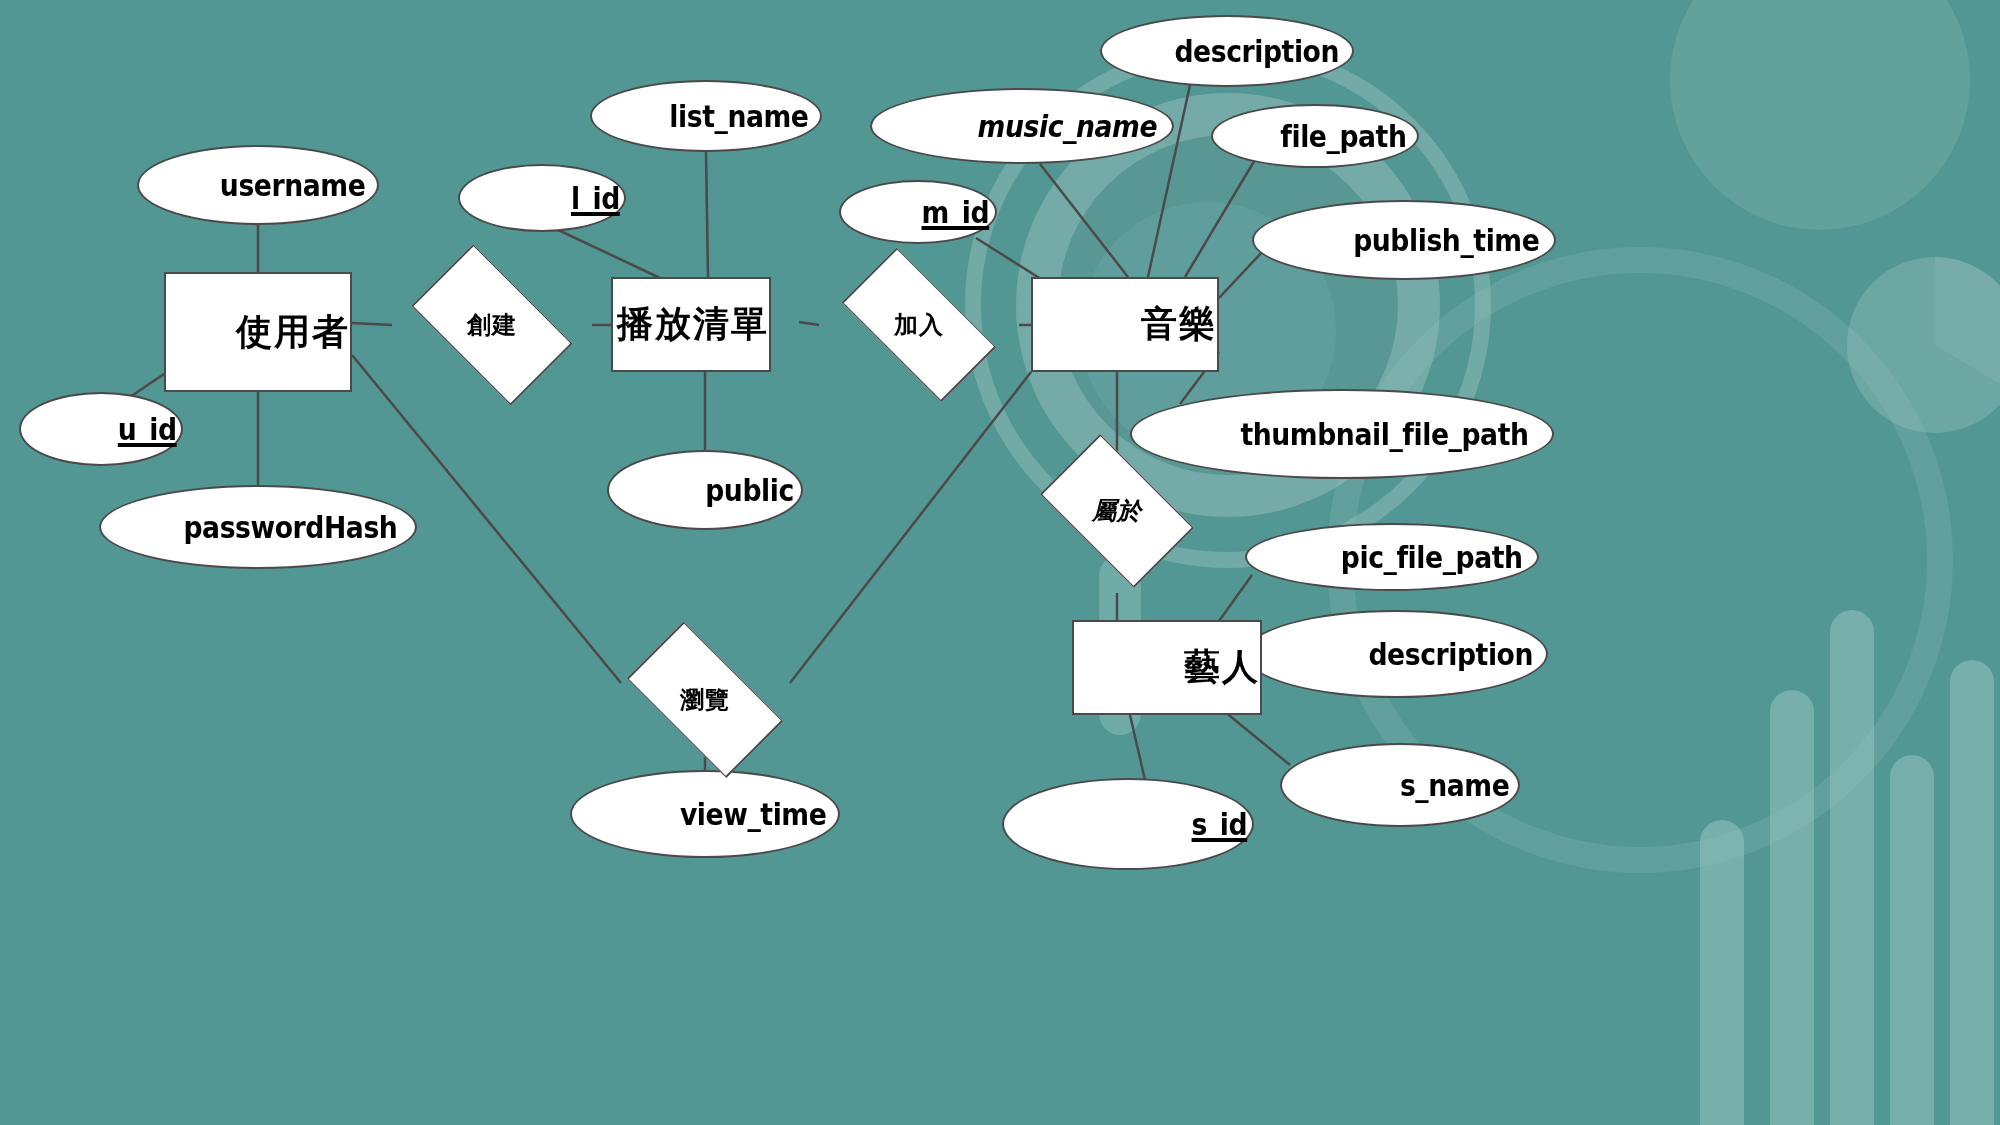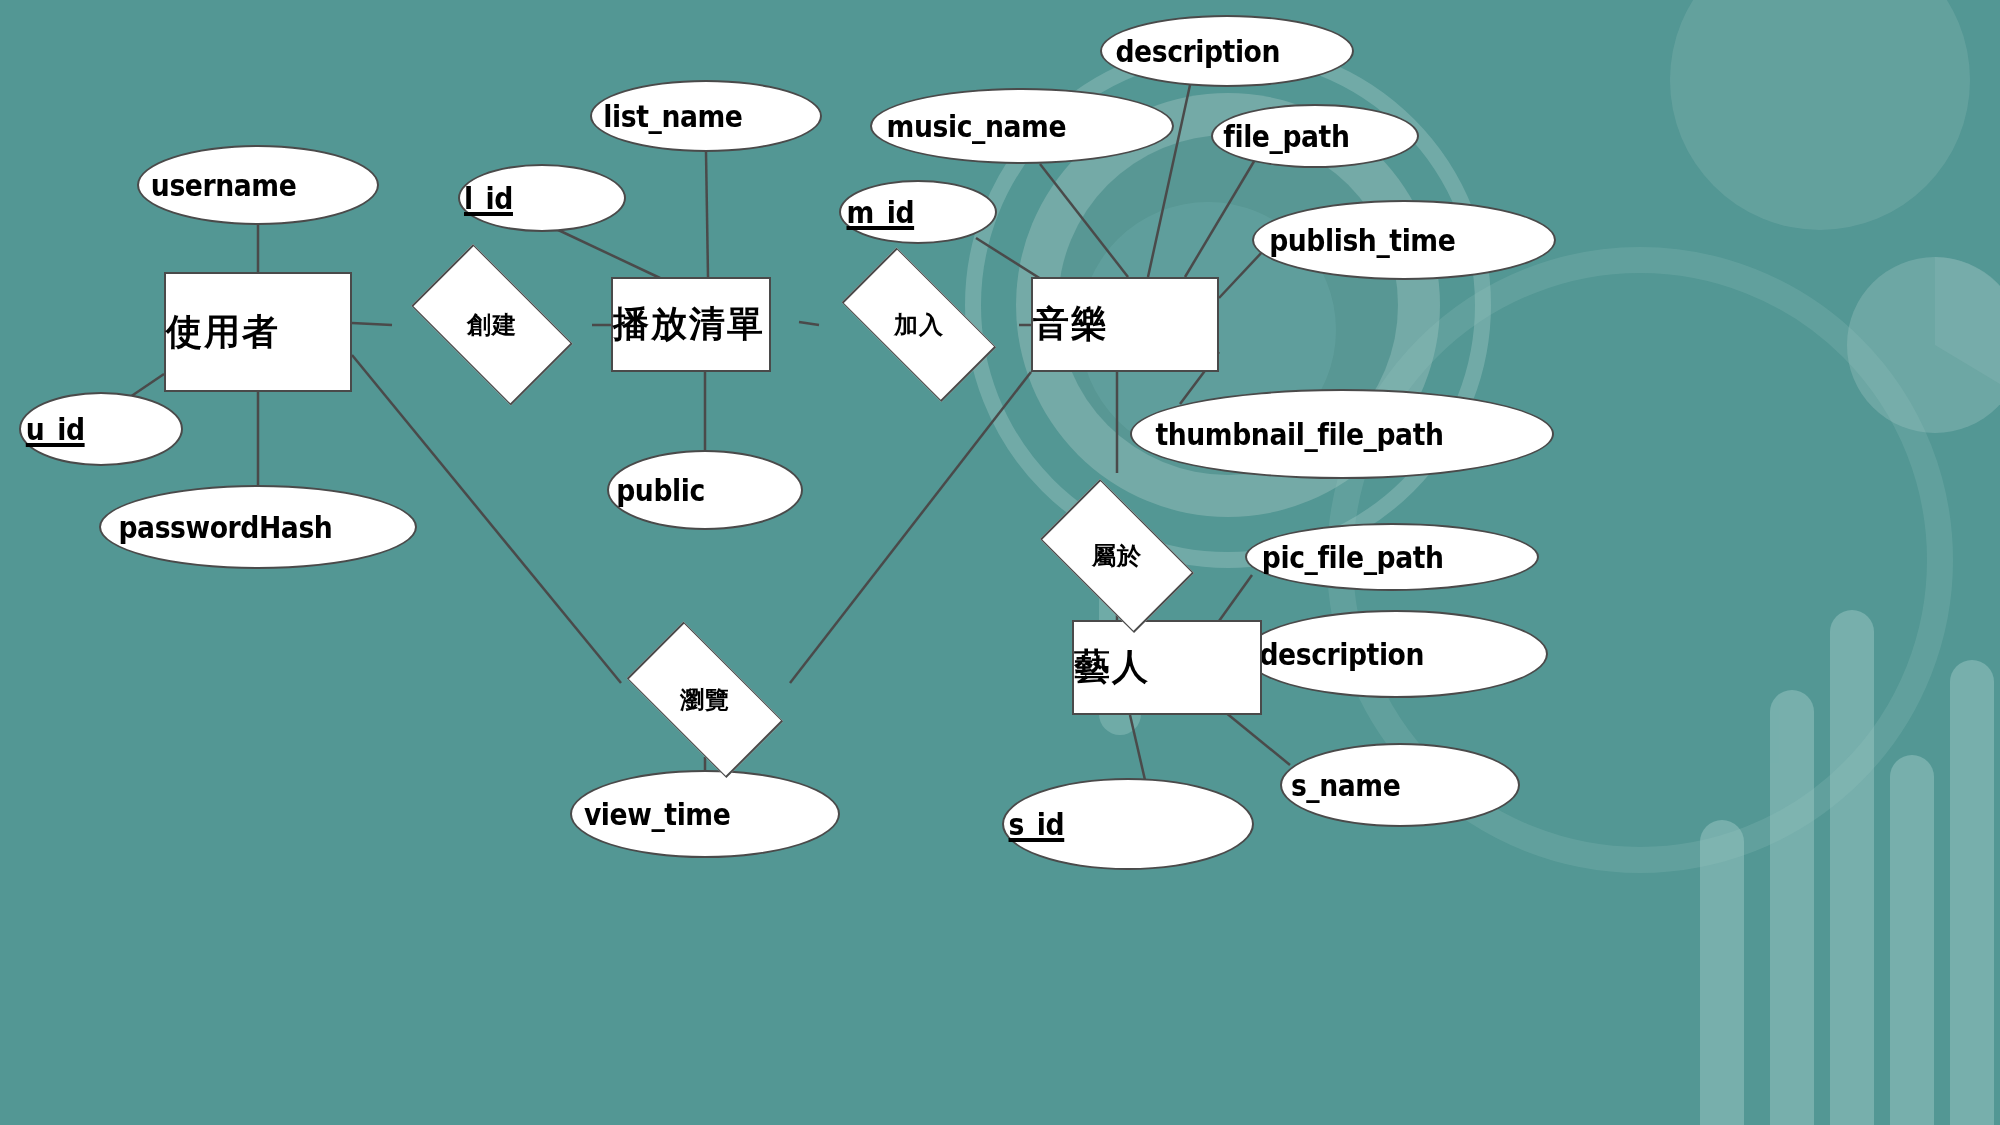--- a/index.html
+++ b/index.html
@@ -25,21 +25,21 @@
   #wires { z-index: 1; }
 
   .node {
     position: absolute;
     z-index: 2;
     background: #ffffff;
     border: 2.5px solid #4a4a4a;
     box-sizing: border-box;
     display: flex;
     align-items: center;
-    justify-content: flex-start;
+    justify-content: flex-end;
     text-align: center;
     color: #000000;
   }
   .ellipse {
     border-radius: 50%;
   }
   .ellipse .txt {
     font-family: "DejaVu Sans", sans-serif;
     font-weight: bold;
     font-size: 31px;
@@ -186,21 +186,21 @@
       </div>
       <div class="node ellipse" style="left: 590px; top: 80px; width: 232px; height: 72px;">
         <span class="txt">list_name</span>
       </div>
       <div class="node ellipse key" style="left: 458px; top: 164px; width: 168px; height: 68px;">
         <span class="txt">l_id</span>
       </div>
       <div class="node ellipse" style="left: 607px; top: 450px; width: 196px; height: 80px;">
         <span class="txt">public</span>
       </div>
-      <div class="node ellipse" style="left: 870px; top: 88px; width: 304px; height: 76px;">
+      <div class="node ellipse" style="left: 870px; top: 88px; width: 304px; height: 76px; font-style: italic;">
         <span class="txt">music_name</span>
       </div>
       <div class="node ellipse key" style="left: 839px; top: 180px; width: 158px; height: 64px;">
         <span class="txt">m_id</span>
       </div>
       <div class="node ellipse" style="left: 1100px; top: 15px; width: 254px; height: 72px;">
         <span class="txt">description</span>
       </div>
       <div class="node ellipse" style="left: 1211px; top: 104px; width: 208px; height: 64px;">
         <span class="txt">file_path</span>
@@ -239,21 +239,21 @@
         <span class="txt">藝人</span>
       </div>
       <div class="diamond" style="left: 392px; top: 263px; width: 200px; height: 124px;">
         <div class="dshape" style="width: 141.421px; height: 141.421px; transform: translate(-50%, -50%) rotate(45deg) scaleY(0.62);"></div>
         <div class="dlabel">創建</div>
       </div>
       <div class="diamond" style="left: 819px; top: 270px; width: 200px; height: 110px;">
         <div class="dshape" style="width: 141.421px; height: 141.421px; transform: translate(-50%, -50%) rotate(45deg) scaleY(0.55);"></div>
         <div class="dlabel">加入</div>
       </div>
-      <div class="diamond" style="left: 1023px; top: 496px; width: 188px; height: 120px;">
+      <div class="diamond" style="left: 1023px; top: 451px; width: 188px; height: 120px; font-style: italic;">
         <div class="dshape" style="width: 132.936px; height: 132.936px; transform: translate(-50%, -50%) rotate(45deg) scaleY(0.638298);"></div>
         <div class="dlabel">屬於</div>
       </div>
       <div class="diamond" style="left: 605px; top: 643px; width: 200px; height: 114px;">
         <div class="dshape" style="width: 141.421px; height: 141.421px; transform: translate(-50%, -50%) rotate(45deg) scaleY(0.57);"></div>
         <div class="dlabel">瀏覽</div>
       </div>
     </div>
 
 </div>

